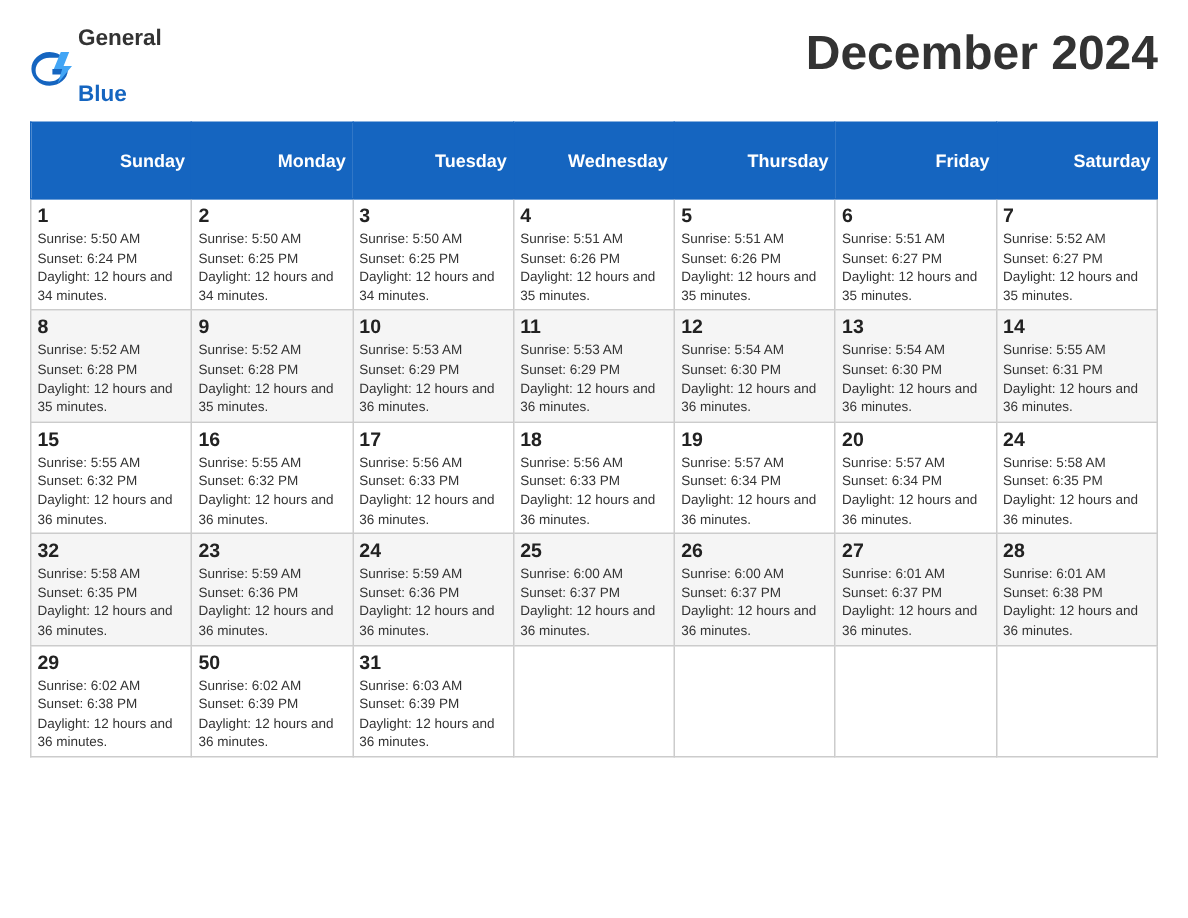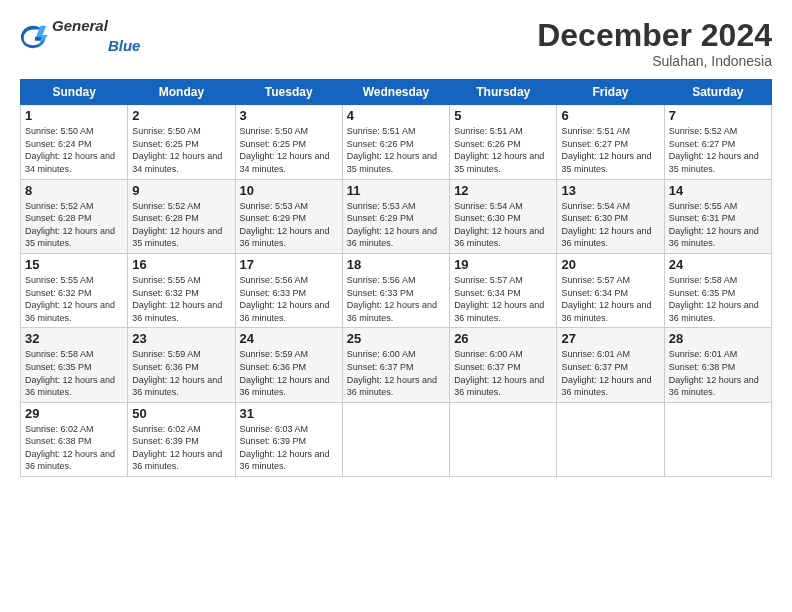--- a/index.html
+++ b/index.html
@@ -19,23 +19,22 @@
       justify-content: space-between;
       margin-bottom: 10px;
     }
     .logo {
       display: flex;
       align-items: center;
       gap: 4px;
     }
     .logo-text {
       display: flex;
-      flex-direction: row;
+      flex-direction: column;
       line-height: 1.1;
-      font-style: italic;
     }
     .logo-general {
       font-size: 15px;
       font-weight: bold;
       color: #333;
     }
     .logo-blue {
       font-size: 15px;
       font-weight: bold;
       color: #1565c0;
@@ -60,22 +59,22 @@
       color: #555;
     }
     .calendar {
       width: 100%;
       border-collapse: collapse;
       font-size: 10px;
     }
     .calendar th {
       background: #1565c0;
       color: #fff;
-      padding: 5px 4px;
-      text-align: center;
+      padding: 18px 4px;
+      text-align: right;
       font-size: 12px;
       font-weight: bold;
       border: 1px solid #1565c0;
     }
     .calendar td {
       border: 1px solid #ccc;
       padding: 3px 4px;
       vertical-align: top;
       width: 14.28%;
       min-height: 70px;
@@ -107,21 +106,20 @@
         <path d="M14 8 C8 8 4 12 4 17 C4 22 8 25 14 25 C18 25 21 23 23 20 L16 20 L16 16 L27 16 L27 17 C27 23 21 28 14 28 C7 28 1 22.5 1 16 C1 9.5 7 4 14 4 C18 4 21.5 5.5 24 8 Z" fill="#1565c0"></path>
         <path d="M22 4 L28 4 L24 14 L30 14 L20 26 L23 16 L17 16 Z" fill="#42a5f5"></path>
       </svg>
       <div class="logo-text">
         <span class="logo-general">General</span>
         <span class="logo-blue">Blue</span>
       </div>
     </div>
     <div class="title-block">
       <div class="month-title">December 2024</div>
-      <div class="subtitle">Sulahan, Indonesia</div>
     </div>
   </div>
 
   <table class="calendar">
     <thead>
       <tr>
         <th>Sunday</th>
         <th>Monday</th>
         <th>Tuesday</th>
         <th>Wednesday</th>

